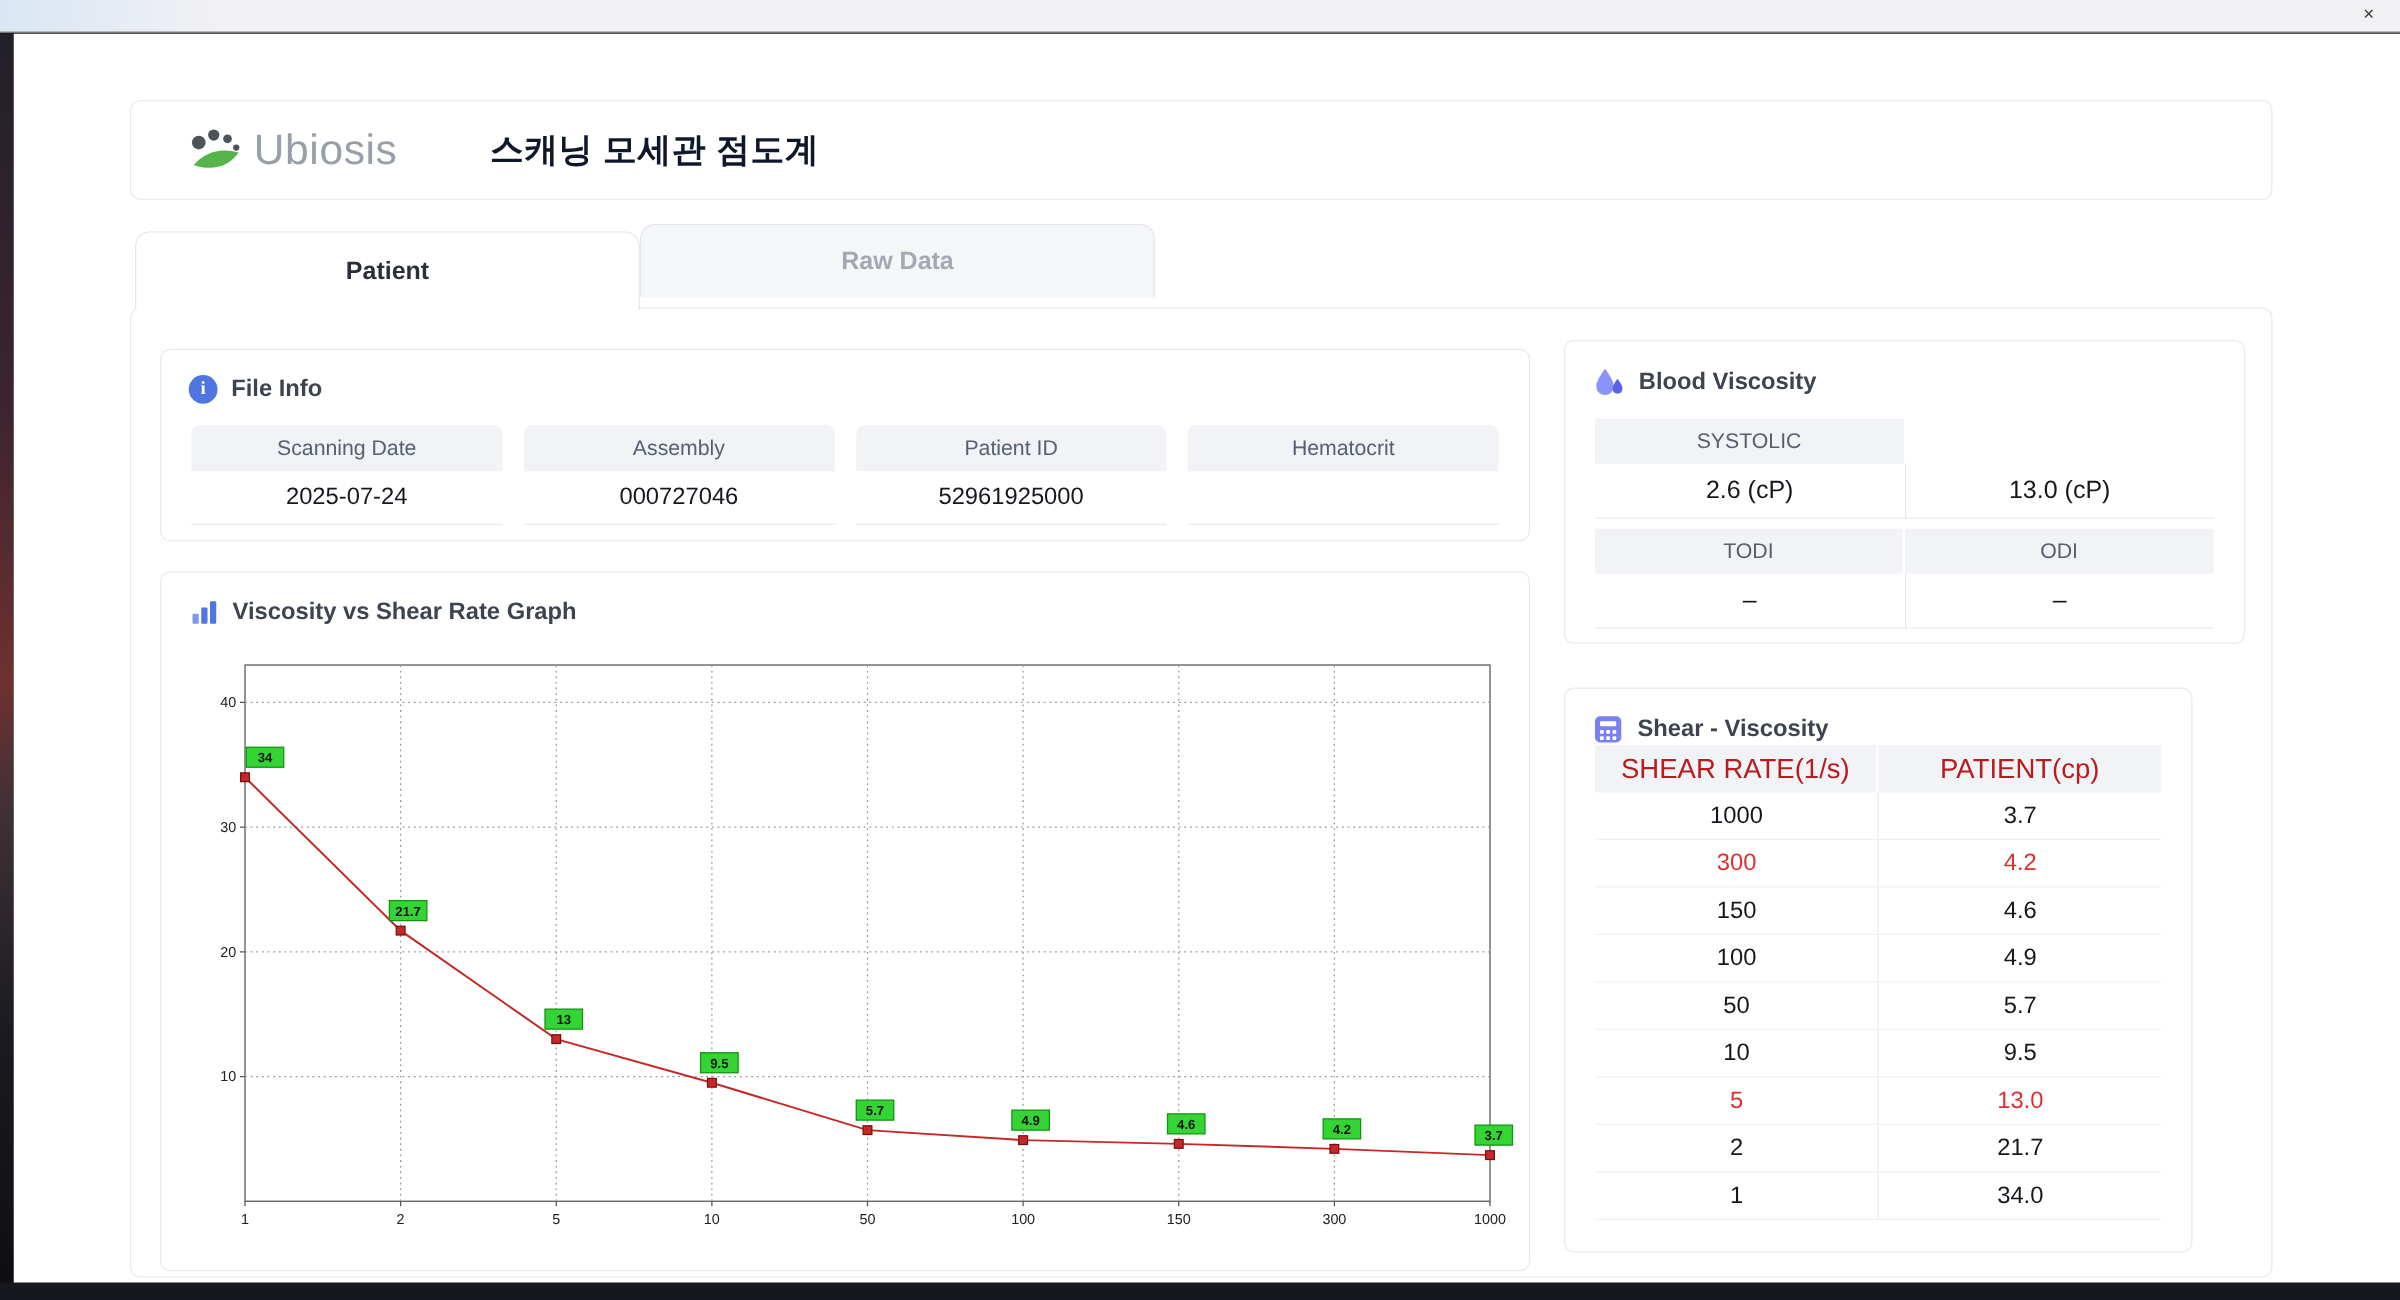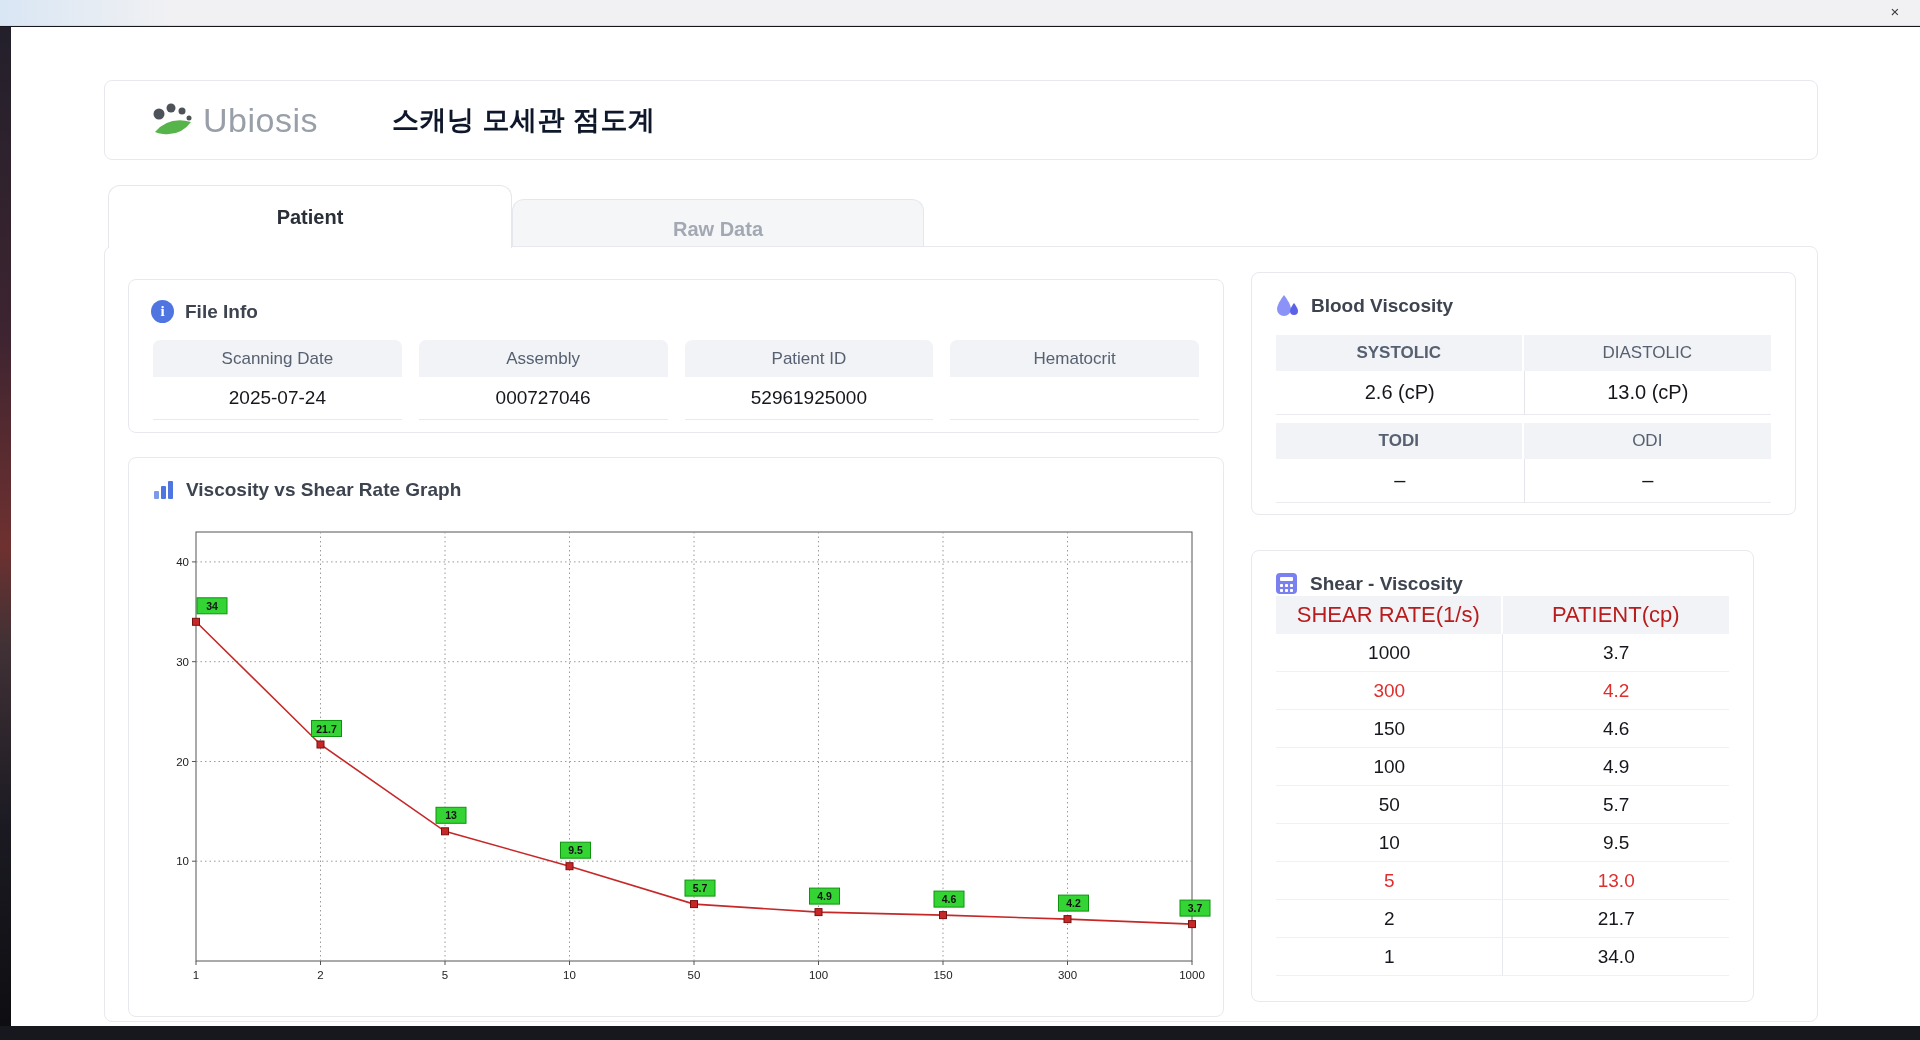--- a/index.html
+++ b/index.html
@@ -37,21 +37,21 @@
   
   .tab {
     position: absolute; display: flex; align-items: center; justify-content: center;
     font-size: 20px; font-weight: 700; border-radius: 12px 12px 0 0;
   }
   .tab-active {
     left: 97px; top: 158px; width: 404px; height: 63px; background: #fff;
     border: 1px solid #e5e7ec; border-bottom: none; color: #2a2f38; z-index: 3;
   }
   .tab-inactive {
-    left: 501px; top: 172px; width: 412px; height: 59px; background: #f5f6f8;
+    left: 501px; top: 152px; width: 412px; height: 59px; background: #f5f6f8;
     border: 1px solid #e5e7ec; border-bottom: none; color: #a3a9b3; z-index: 1;
   }
   
   .content-card { left: 93px; top: 219px; width: 1714px; height: 776px; z-index: 2; }
   .card-title-row { display: flex; align-items: center; gap: 11px; padding: 20px 0 0 22px; }
   .card-title { font-size: 19px; font-weight: 700; color: #3d4450; }
   
   .file-info { left: 23px; top: 32px; width: 1096px; height: 154px; }
   .fields { display: flex; gap: 17px; padding: 17px 24px 16px 24px; }
   .field { width: 249px; }
@@ -66,21 +66,21 @@
   }
   
   .graph-card { left: 23px; top: 210px; width: 1096px; height: 560px; }
   #chart-svg { position: absolute; left: 33px; top: 64px; }
   
   .bv-card { left: 1146px; top: 25px; width: 545px; height: 243px; }
   .sv-card { left: 1146px; top: 303px; width: 503px; height: 452px; }
   .grid2 { display: flex; margin: 0 24px; }
   .grid2 > div { width: 248.5px; display: flex; align-items: center; justify-content: center; }
   .gh { height: 36px; background: #f1f3f6; font-size: 17px; color: #566070; }
-  .gh:first-child { border-right: 2px solid #fff; font-weight: bold; }
+  .gh:first-child { border-right: 2px solid #fff; }
   .gv { height: 44px; font-size: 20px; color: #15171c; border-bottom: 1px solid #e9ebf0; }
   .gv + .gv { border-left: 1px solid #e4e6ec; }
   .mt8 { margin-top: 8px; }
   .mt16 { margin-top: 16px; }
   
   .trow { display: flex; margin: 0 24px; }
   .trow > div { width: 248.5px; height: 38px; display: flex; align-items: center; justify-content: center; }
   .thead > div { background: #f1f3f6; font-size: 22px; color: #b91c1c; }
   .thead > div:first-child { border-right: 2px solid #fff; }
   .tbody > div { font-size: 19px; color: #15171c; border-bottom: 1px solid #f0f1f5; }
@@ -229,21 +229,20 @@
     <div class="panel bv-card">
       <div class="card-title-row">
         <svg width="26" height="26" viewBox="0 0 26 26">
           <path d="M10 2 C10 2 3 11 3 16 a7 7 0 0 0 14 0 C17 11 10 2 10 2 Z" fill="#8b93f8"></path>
           <path d="M20 10 C20 10 16 15 16 18 a4 4 0 0 0 8 0 C24 15 20 10 20 10 Z" fill="#5a62e8"></path>
         </svg>
         <span class="card-title">Blood Viscosity</span>
       </div>
       <div class="grid2 mt16">
         <div class="gh">SYSTOLIC</div>
-        <div class="gh">DIASTOLIC</div>
       </div>
       <div class="grid2">
         <div class="gv">2.6 (cP)</div>
         <div class="gv">13.0 (cP)</div>
       </div>
       <div class="grid2 mt8">
         <div class="gh">TODI</div>
         <div class="gh">ODI</div>
       </div>
       <div class="grid2">

